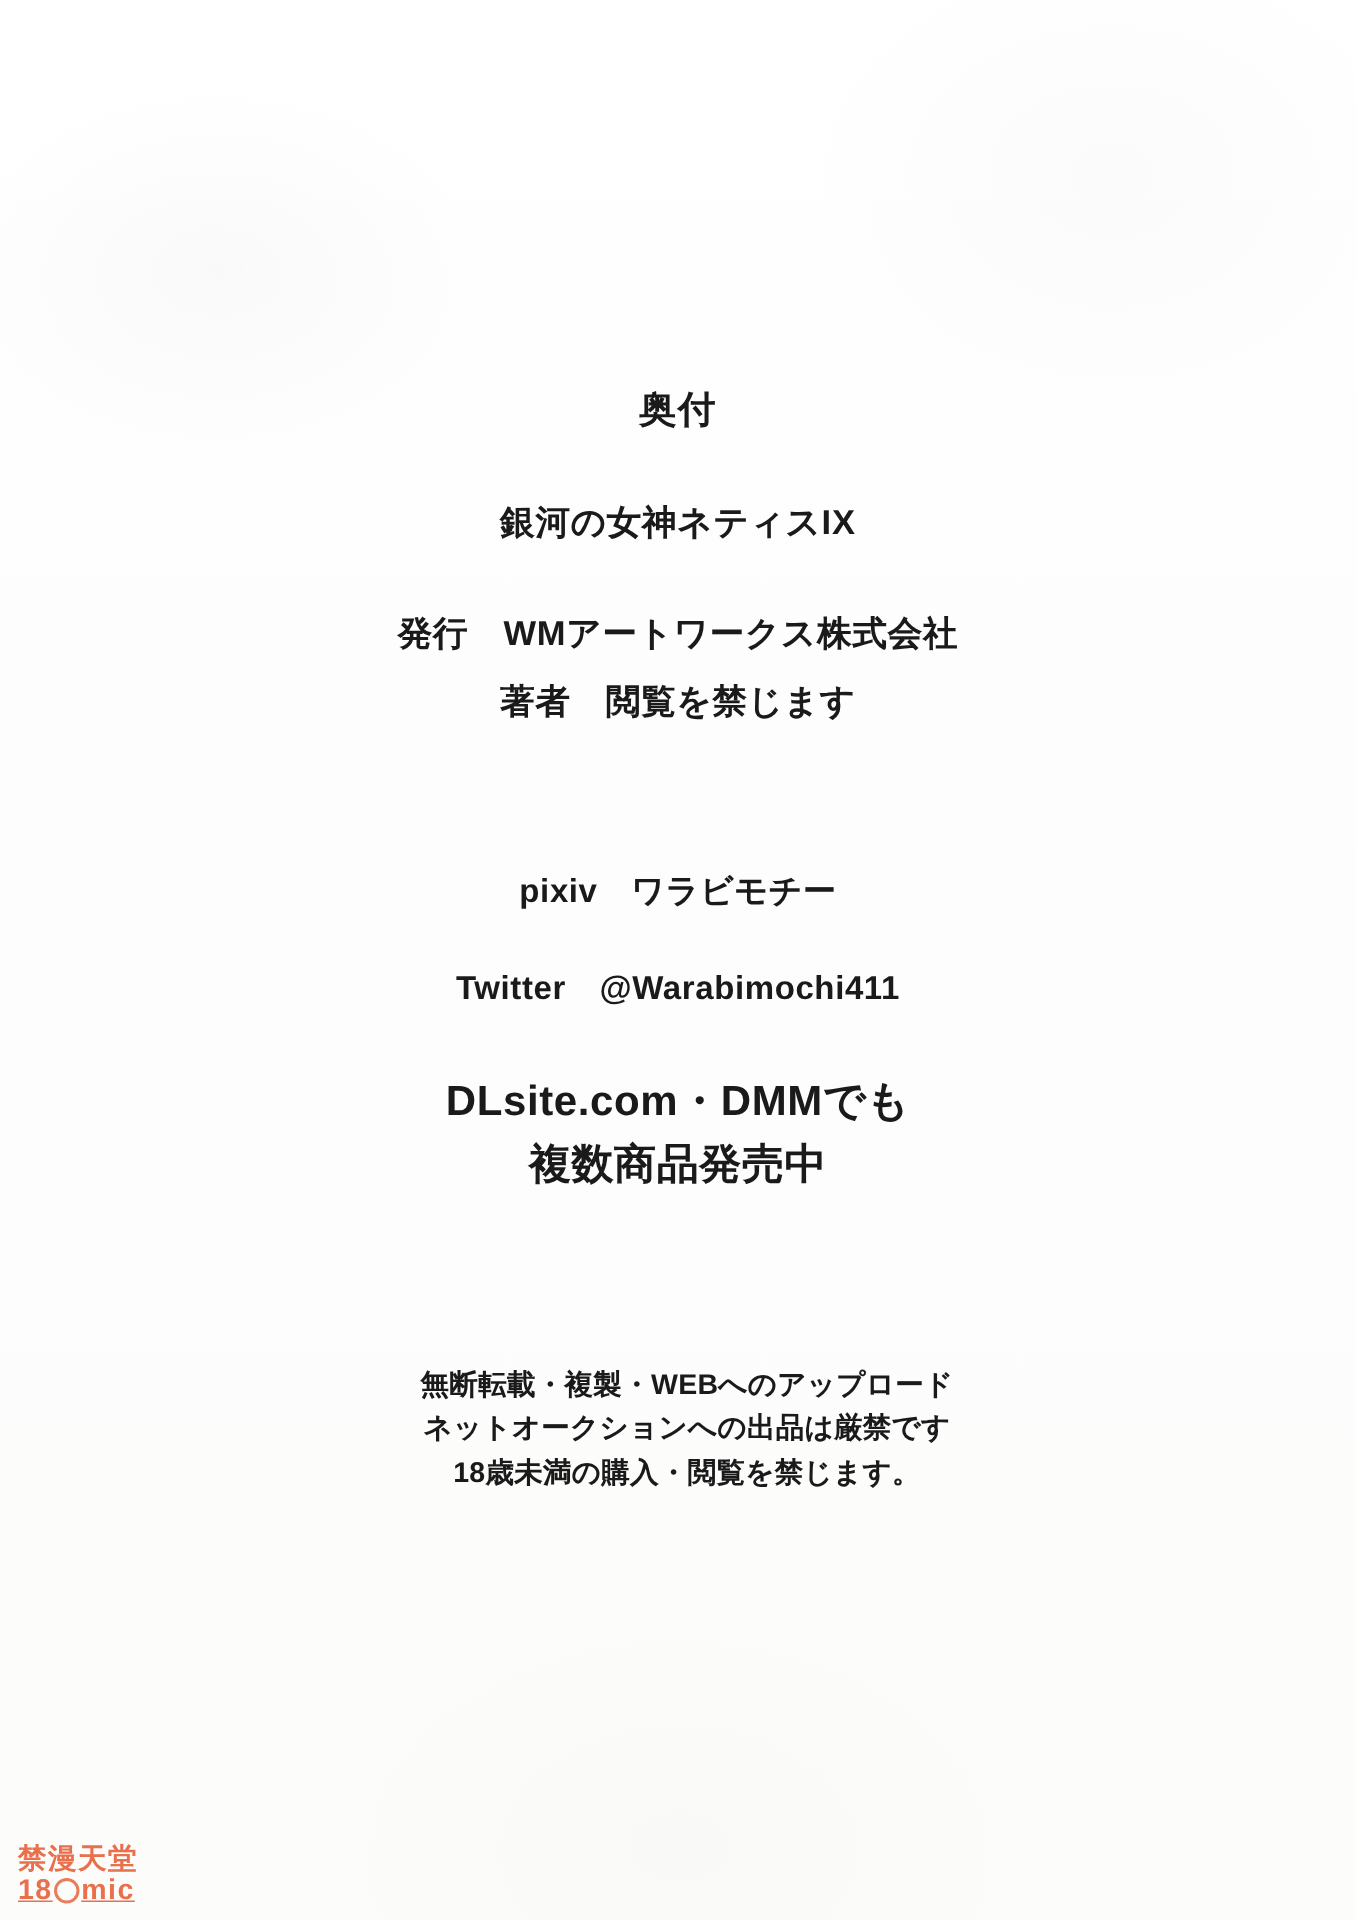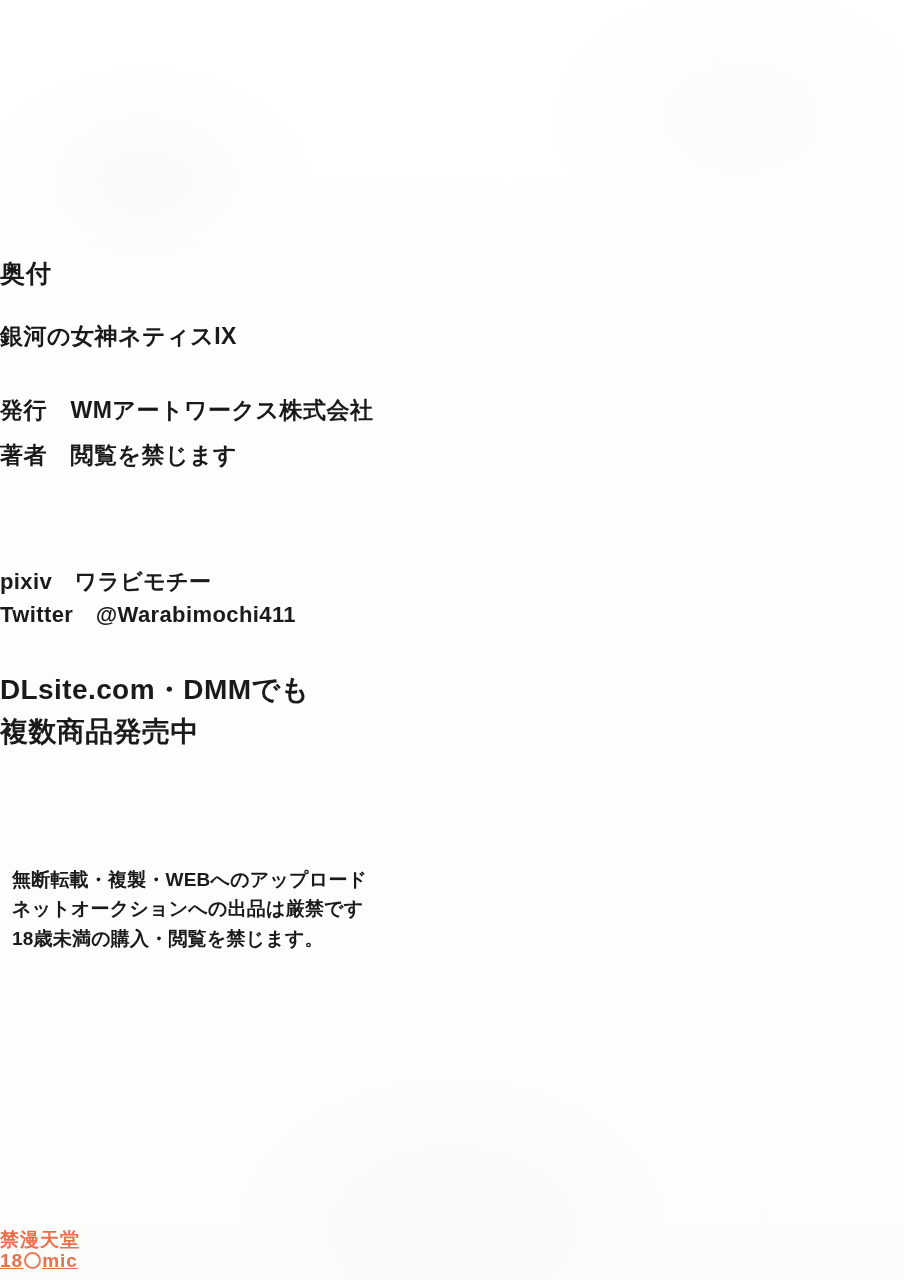--- a/index.html
+++ b/index.html
@@ -32,52 +32,53 @@
     pointer-events: none;
   }
   .colophon {
     position: absolute;
     left: 0;
     right: 0;
     top: 258px;
     text-align: center;
   }
   .block {
-    text-align: left;
+    text-align: center;
   }
   .heading {
     font-size: 25px;
     font-weight: bold;
     letter-spacing: 1px;
     line-height: 1.2;
   }
   .subtitle {
     font-size: 23px;
     font-weight: bold;
     letter-spacing: 0.5px;
-    margin-top: 33px;
+    margin-top: 45px;
   }
   .credits {
     margin-top: 42px;
   }
   .credits .line {
     font-size: 23px;
     font-weight: bold;
     line-height: 1.45;
     letter-spacing: 0.5px;
     margin-top: 12px;
   }
   .socials {
     margin-top: 92px;
   }
   .socials .line {
     font-size: 22px;
     font-weight: bold;
     line-height: 1.5;
     letter-spacing: 0.4px;
+    margin-top: 32px;
   }
   .shops {
     margin-top: 38px;
   }
   .shops .line {
     font-size: 28px;
     font-weight: bold;
     line-height: 1.5;
     letter-spacing: 0.4px;
   }
@@ -87,21 +88,21 @@
   .notice .line {
     font-size: 19px;
     font-weight: bold;
     line-height: 1.56;
     letter-spacing: 0.2px;
     margin-left: 12px;
   }
   
   .watermark {
     position: absolute;
-    left: 0;
+    left: 12px;
     bottom: 10px;
     width: 116px;
     line-height: 1;
     user-select: none;
   }
   .watermark .wm-cn {
     font-size: 19px;
     font-weight: bold;
     color: #e8653f;
     letter-spacing: 1px;

